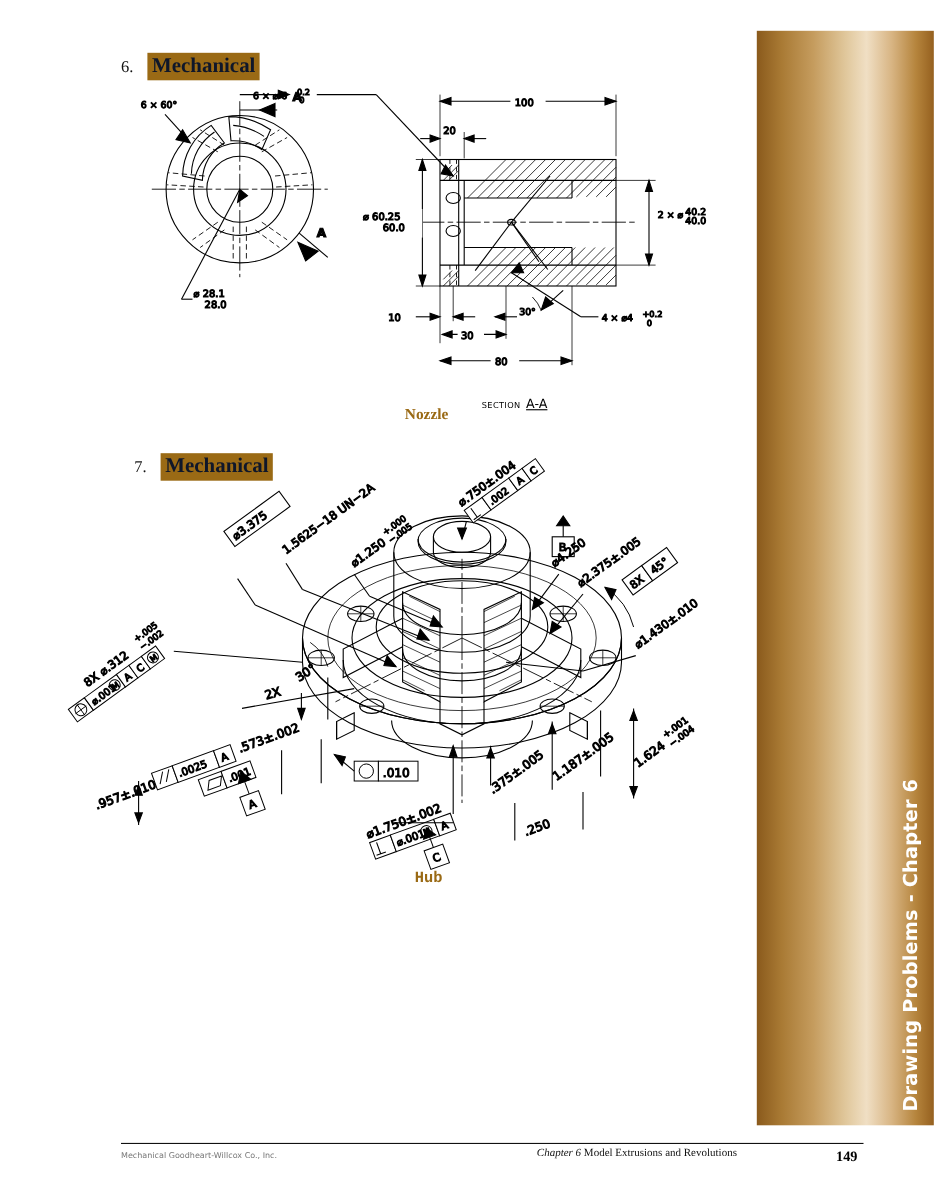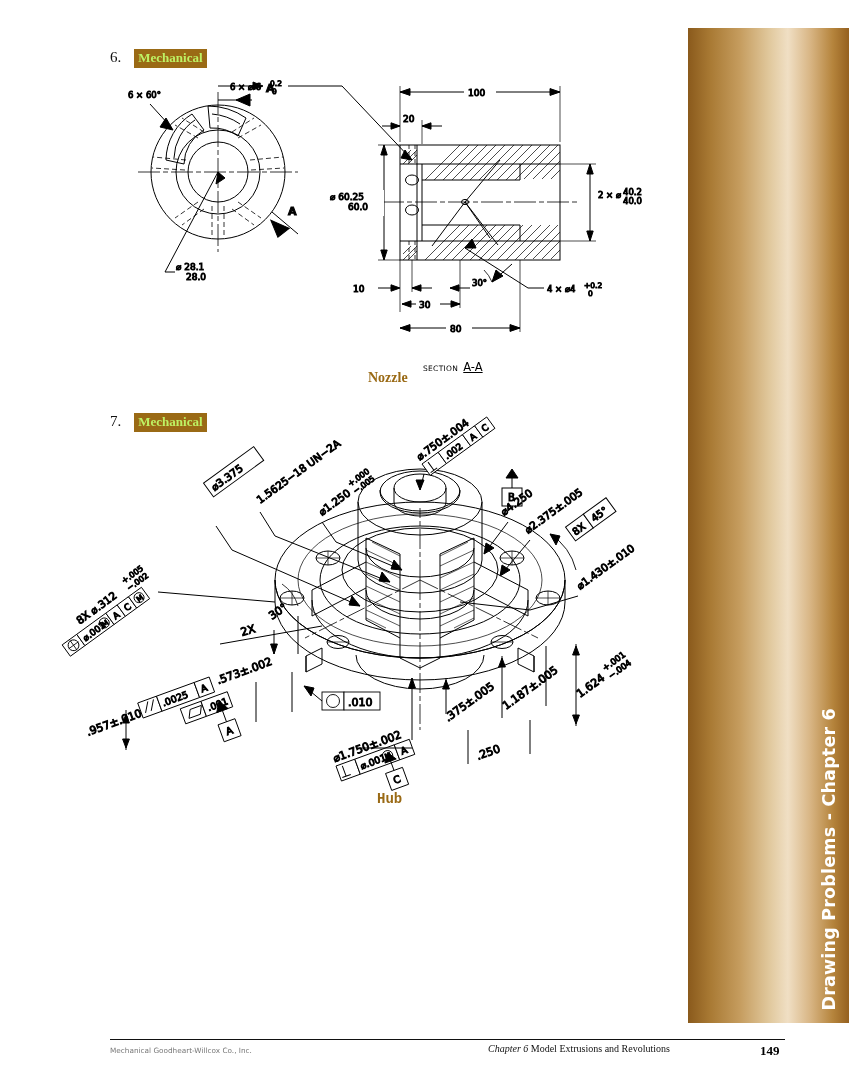--- a/index.html
+++ b/index.html
@@ -10,33 +10,33 @@
   #sidebar{position:absolute;left:688px;top:28px;width:161px;height:995px;
       background:linear-gradient(to right,#8a5a1c 0%,#a97a34 14%,#c59c5e 32%,#e0c79b 50%,#f0dfc4 62%,#d8b584 76%,#b5843c 90%,#95601f 100%);}
   #sidebar-label{position:absolute;right:10px;bottom:12px;
       writing-mode:vertical-rl;transform:rotate(180deg);
       font-family:"DejaVu Sans",sans-serif;font-weight:bold;font-size:17.5px;
       color:#fff;letter-spacing:.2px;white-space:nowrap;}
 
   
   .prob{position:absolute;font-family:"Liberation Serif",serif;}
   .prob .num{font-size:15px;color:#111;}
-  .prob .tag{display:inline-block;background:#9a6a15;color:#bef264;
-      font-weight:bold;font-size:13px;padding:1px 4px 2px 4px;margin-left:9px;
+  .prob .tag{display:inline-block;background:#9a6a15;color:#0f172a;
+      font-weight:bold;font-size:19px;padding:1px 4px 2px 4px;margin-left:9px;
       font-family:"Liberation Serif",serif;}
   #prob6{left:110px;top:48px;}
-  #prob7{left:110px;top:412px;}
+  #prob7{left:122px;top:412px;}
 
   
   .caption{position:absolute;color:#9a6a15;font-weight:bold;font-size:14px;
       font-family:"Liberation Serif",serif;}
   #cap-nozzle{left:368px;top:370px;}
   #cap-hub{left:377px;top:791px;font-family:Liberation Mono, monospace;}
   #sect-aa{position:absolute;left:423px;top:356px;font-family:"DejaVu Sans",sans-serif;}
-  #sect-aa .sm{font-size:7.5px;letter-spacing:.3px;}
+  #sect-aa .sm{font-size:7.5px;letter-spacing:.3px;margin-left:15px;}
   #sect-aa .bg{font-size:11.5px;text-decoration:underline;}
 
   
   .dwg{position:absolute;}
   #dwg-nozzle{left:120px;top:60px;}
   #dwg-hub{left:60px;top:430px;}
   svg{display:block;overflow:visible;}
   svg text{font-family:"DejaVu Sans",sans-serif;fill:#000;}
 
   

